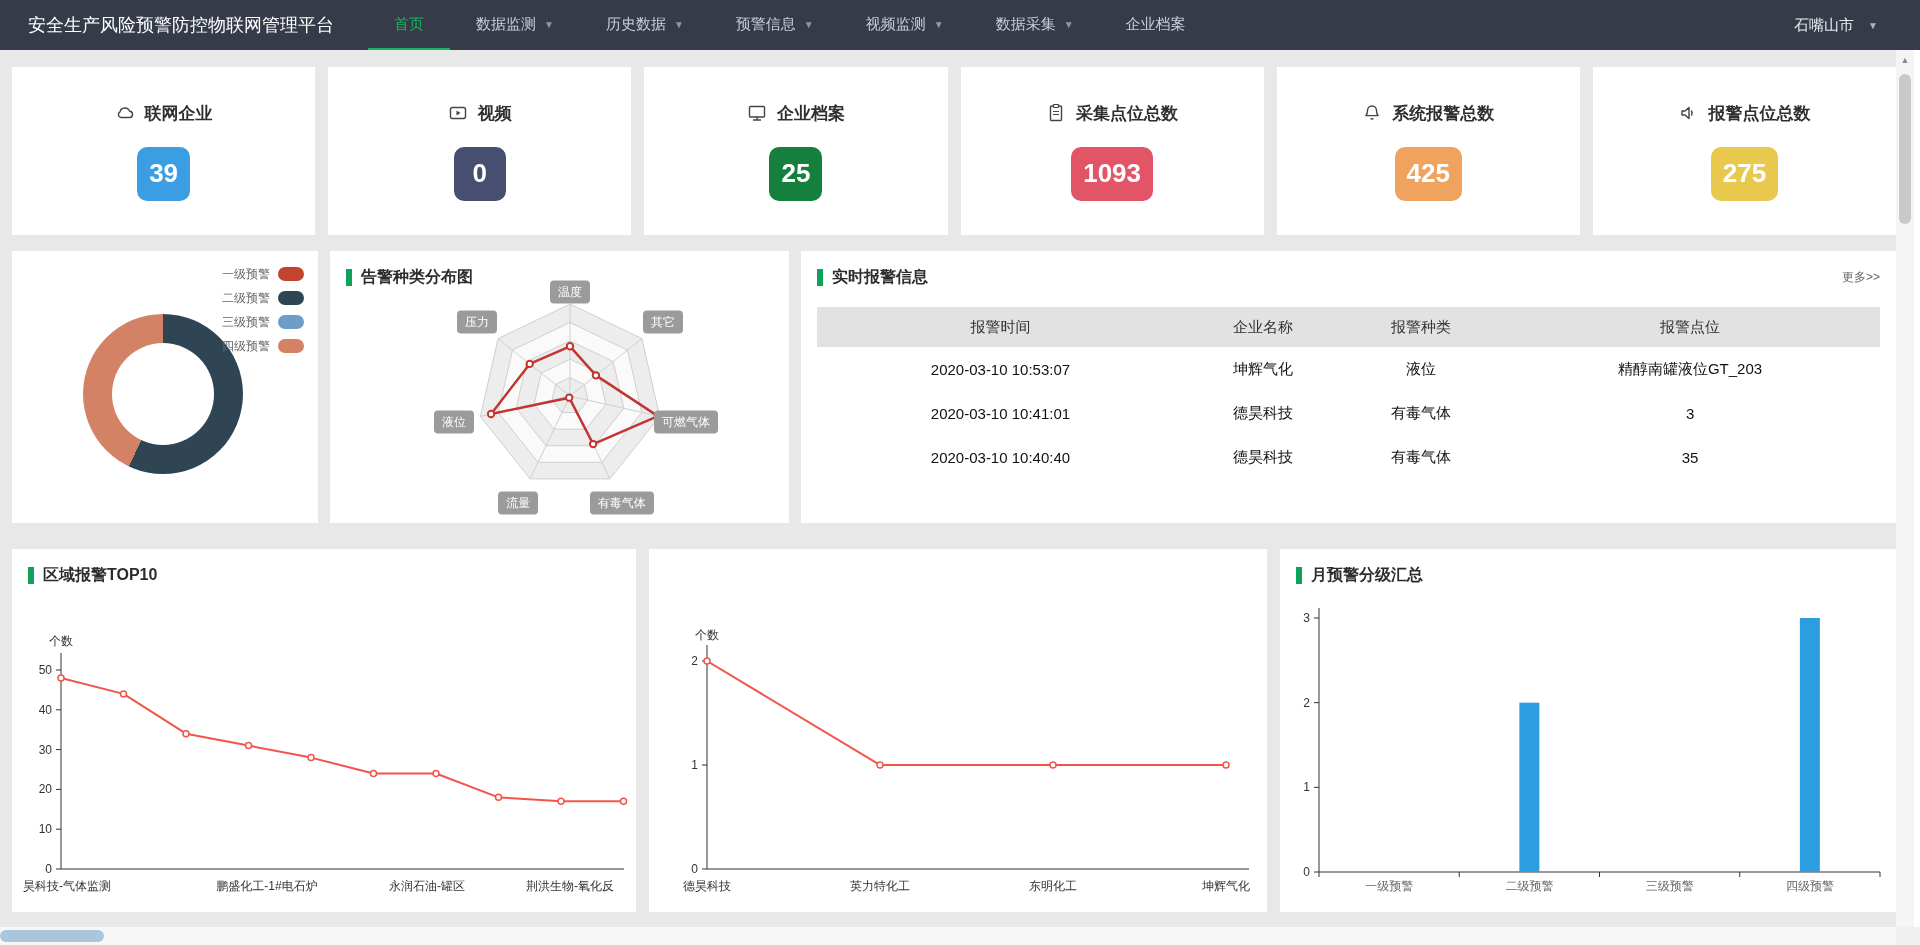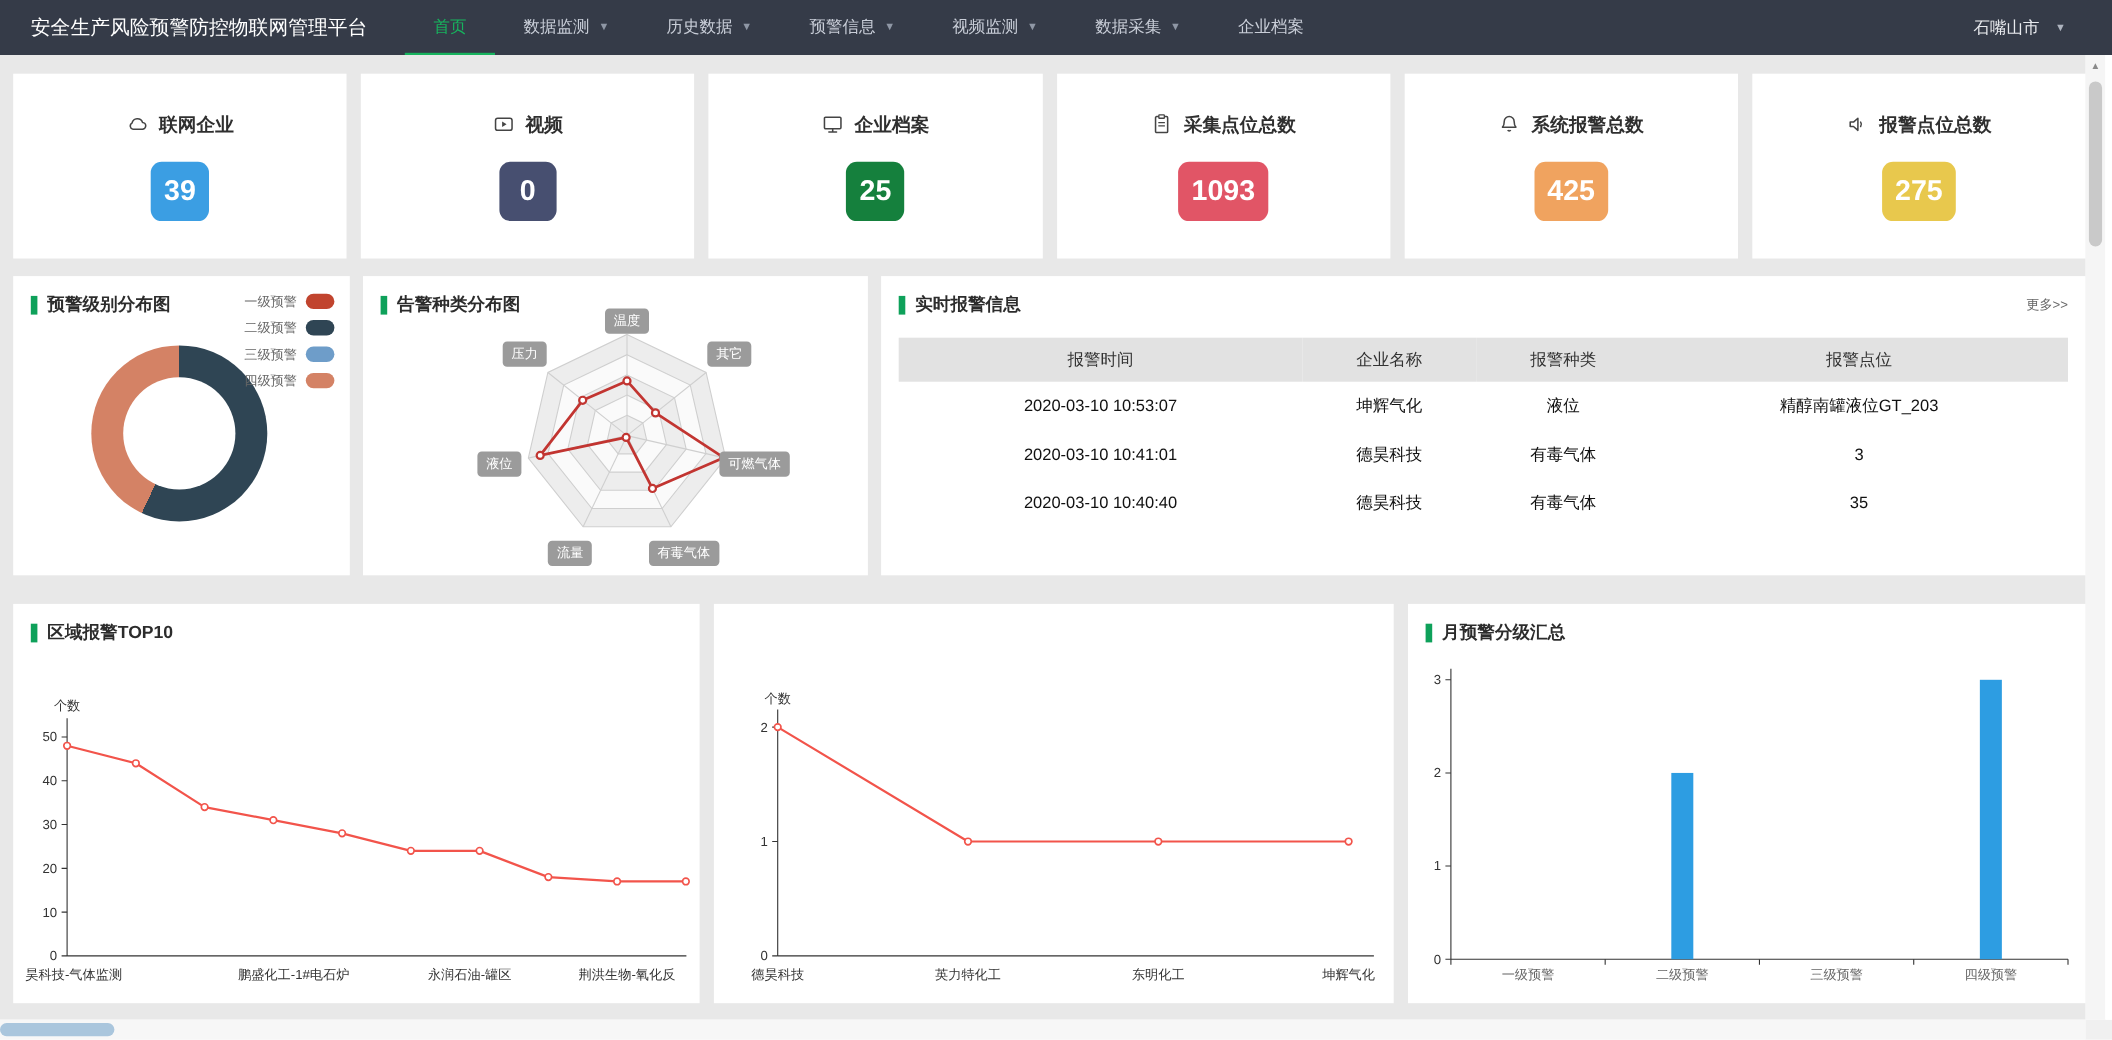--- a/index.html
+++ b/index.html
@@ -206,24 +206,20 @@
         </span>
         <span class="stat-label">报警点位总数</span>
       </div>
       <div class="stat-badge" id="badge-5" style="background: rgb(232, 200, 77);">275</div>
     </div>
   </div>
 
   <div class="row2">
 
     <div class="card panel p-donut">
-      <div class="phead">
-        <span class="pbar tmark"></span>
-        <span class="ptitle">预警级别分布图</span>
-      </div>
       <div class="legend">
         <div class="legend-item">
           <span class="legend-label">一级预警</span>
           <span class="legend-swatch" id="sw-0" style="background: rgb(193, 68, 46);"></span>
         </div>
         <div class="legend-item">
           <span class="legend-label">二级预警</span>
           <span class="legend-swatch" id="sw-1" style="background: rgb(47, 69, 84);"></span>
         </div>
         <div class="legend-item">

